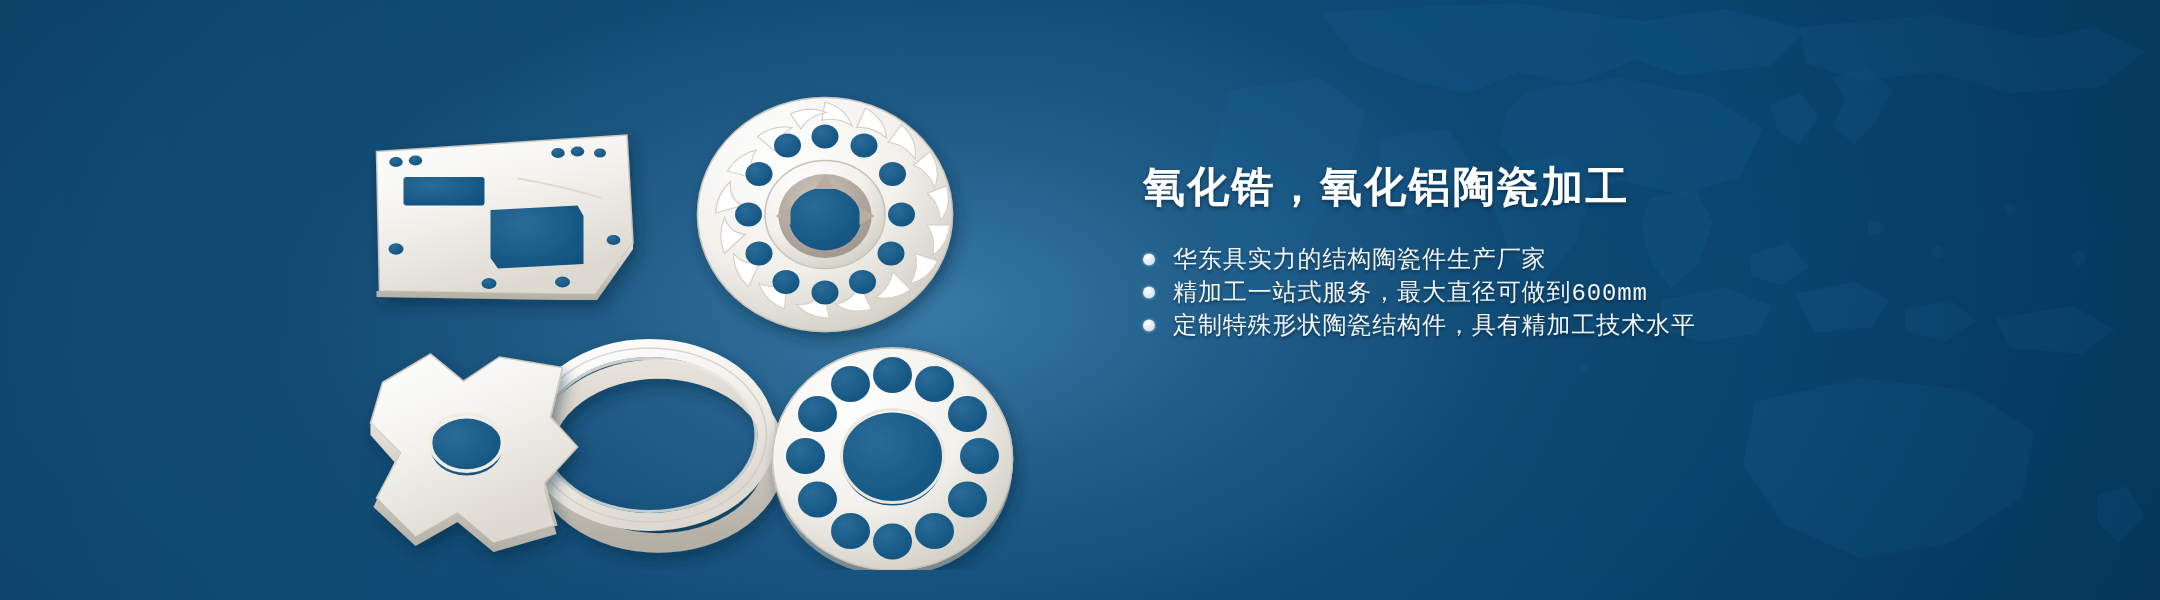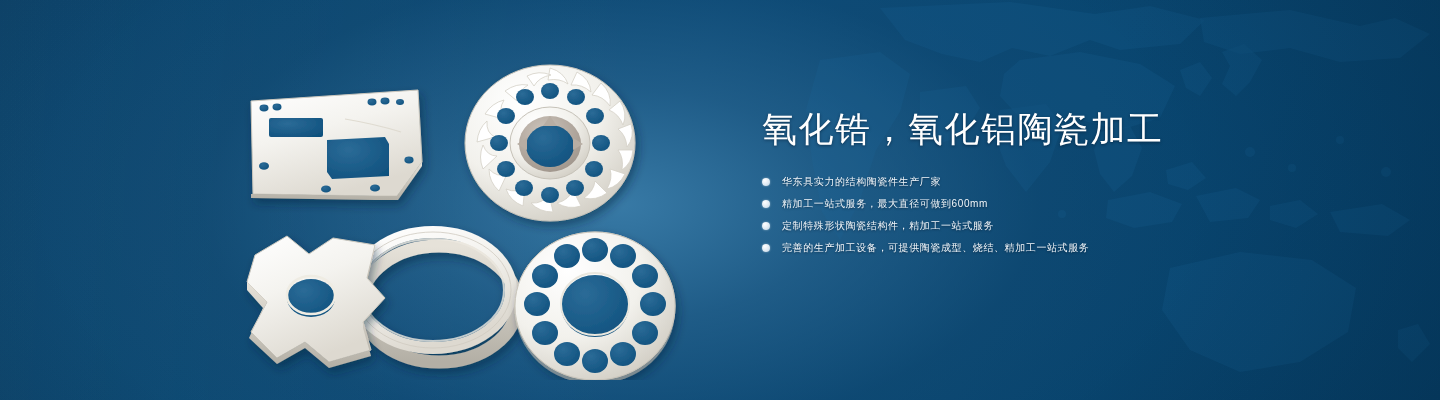--- a/index.html
+++ b/index.html
@@ -55,25 +55,25 @@
     width:480px; height:340px;
   }
   .products svg{ width:100%; height:100%; display:block; }
 
   
   .copy{
     position:absolute; left:762px; top:107px;
     width:620px;
   }
   .headline{
-    font-size:35px;
+    font-size:28px;
     line-height:1.25;
     color:#ffffff;
     letter-spacing:1.5px;
-    font-weight:400;
+    font-weight:700;
     text-shadow:0 1px 3px rgba(0,20,40,.55);
     white-space:nowrap;
   }
   .bullets{
     margin-top:20px;
     list-style:none;
   }
   .bullets li{
     display:flex;
     align-items:center;
@@ -82,25 +82,26 @@
   }
   .dot{
     width:8px; height:8px;
     border-radius:50%;
     background:radial-gradient(circle at 35% 30%, #ffffff 0%, #dfeaf3 55%, #b9cfe0 100%);
     flex:0 0 auto;
     margin-right:12px;
     box-shadow:0 0 2px rgba(255,255,255,.5);
   }
   .btxt{
-    font-size:10px;
+    font-size:16px;
     color:#f2f7fb;
     letter-spacing:.6px;
     text-shadow:0 1px 2px rgba(0,18,36,.55);
     white-space:nowrap;
+    font-family:Liberation Mono, monospace;
   }
 </style>
 </head>
 <body>
 
 <div class="banner">
 
   <div class="worldmap">
     <svg viewBox="0 0 1440 400" preserveAspectRatio="none" aria-hidden="true">
       <g fill="#1d6a9e" fill-opacity="0.55">
@@ -307,22 +308,18 @@
       <li>
         <span class="dot"></span>
         <span class="btxt">华东具实力的结构陶瓷件生产厂家</span>
       </li>
       <li>
         <span class="dot"></span>
         <span class="btxt">精加工一站式服务，最大直径可做到600mm</span>
       </li>
       <li>
         <span class="dot"></span>
-        <span class="btxt">定制特殊形状陶瓷结构件，精加工一站式服务</span>
-      </li>
-      <li>
-        <span class="dot"></span>
-        <span class="btxt">完善的生产加工设备，可提供陶瓷成型、烧结、精加工一站式服务</span>
+        <span class="btxt">定制特殊形状陶瓷结构件，具有精加工技术水平</span>
       </li>
     </ul>
   </div>
 
 </div>
 
 </body></html>

